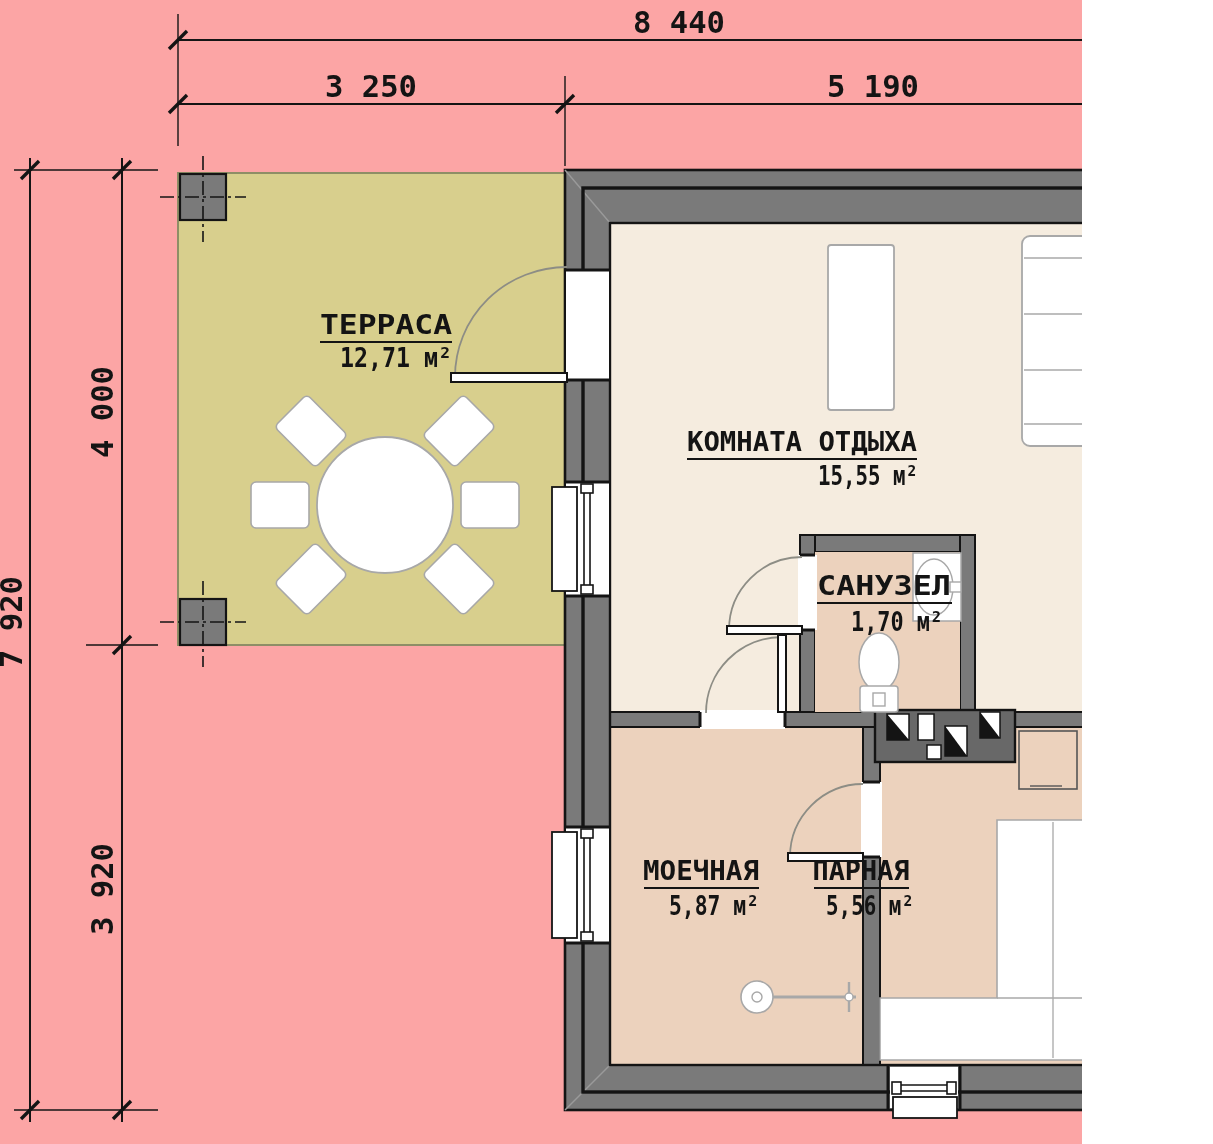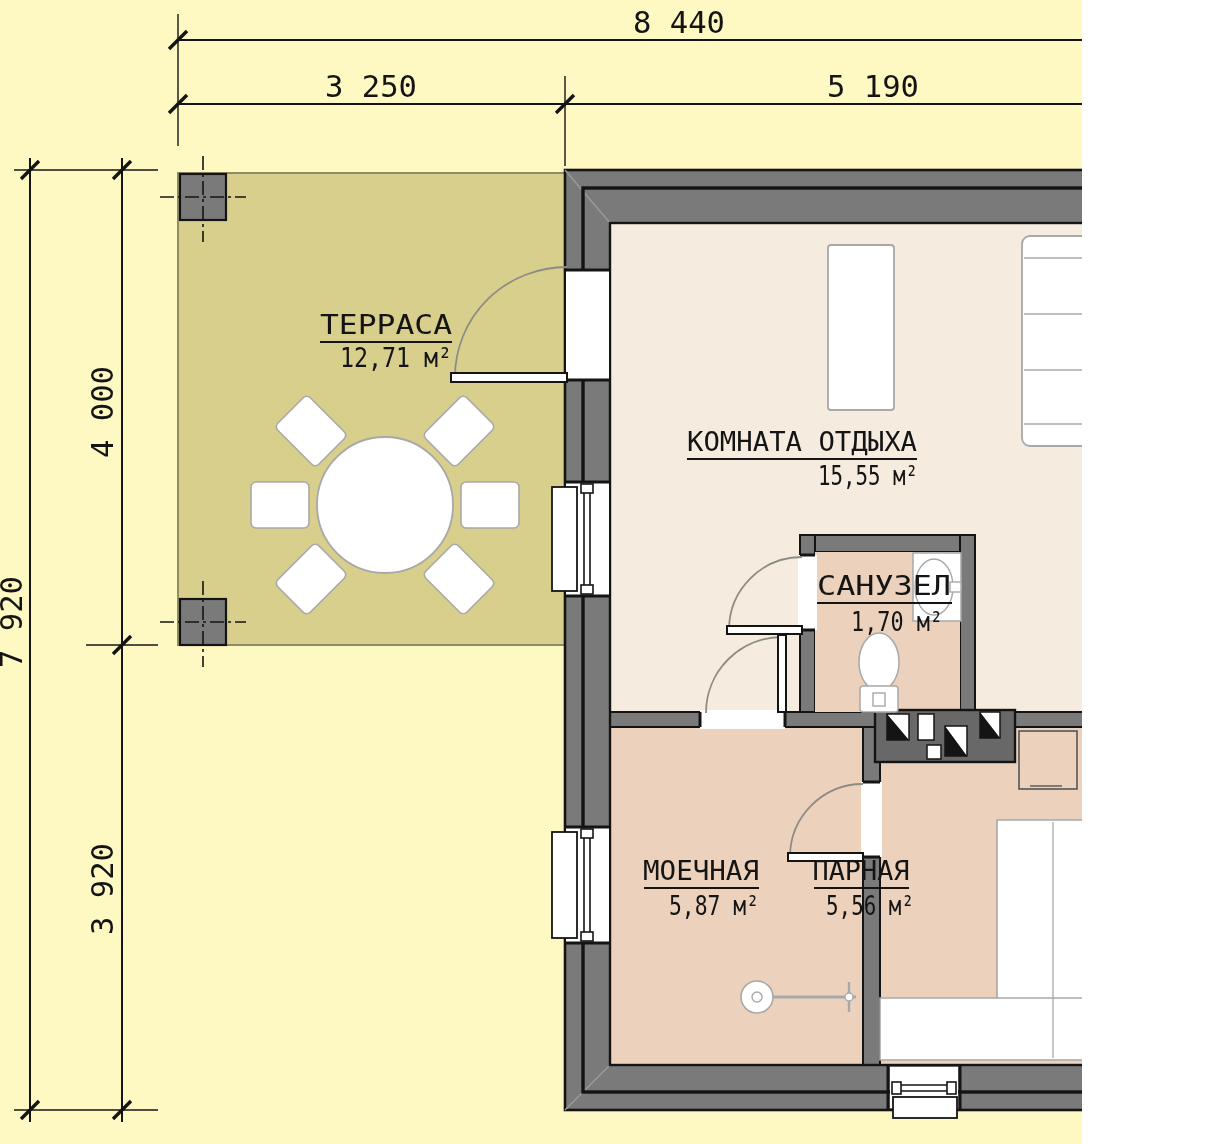--- a/index.html
+++ b/index.html
@@ -1,17 +1,17 @@
 <!DOCTYPE html>
 <html style="--wall: #7a7a7a; --wall_dark: #686868; --outline: #141414; --terrace_floor: #d8cf8d; --terrace_edge: #8e8e66; --lounge_floor: #f5ecdf; --wet_floor: #ecd2bd; --furniture_stroke: #a8a8a8; --door_arc: #8d8d85; --miter: #9a9a9a;"><head>
 <meta charset="utf-8">
 <style>
   html,body{margin:0;padding:0;background:#ffffff;}
-  #stage{position:relative;width:1082px;height:1144px;background:#fef9c3;overflow:hidden;
-         font-family:"DejaVu Sans Mono", monospace;}
+  #stage{position:relative;width:1082px;height:1144px;background:#fca5a5;overflow:hidden;
+         font-family:"DejaVu Sans Mono", monospace;font-weight:bold;}
   svg text{fill:#141414;font-family:"DejaVu Sans Mono", monospace;}
   .dimtxt{font-size:30px;}
   .roomlbl{font-size:27px;}
   .roomarea{font-size:26px;}
 </style>
 </head>
 <body>
 
 <div id="stage">
 <svg width="1213" height="1144" viewBox="0 0 1213 1144">

